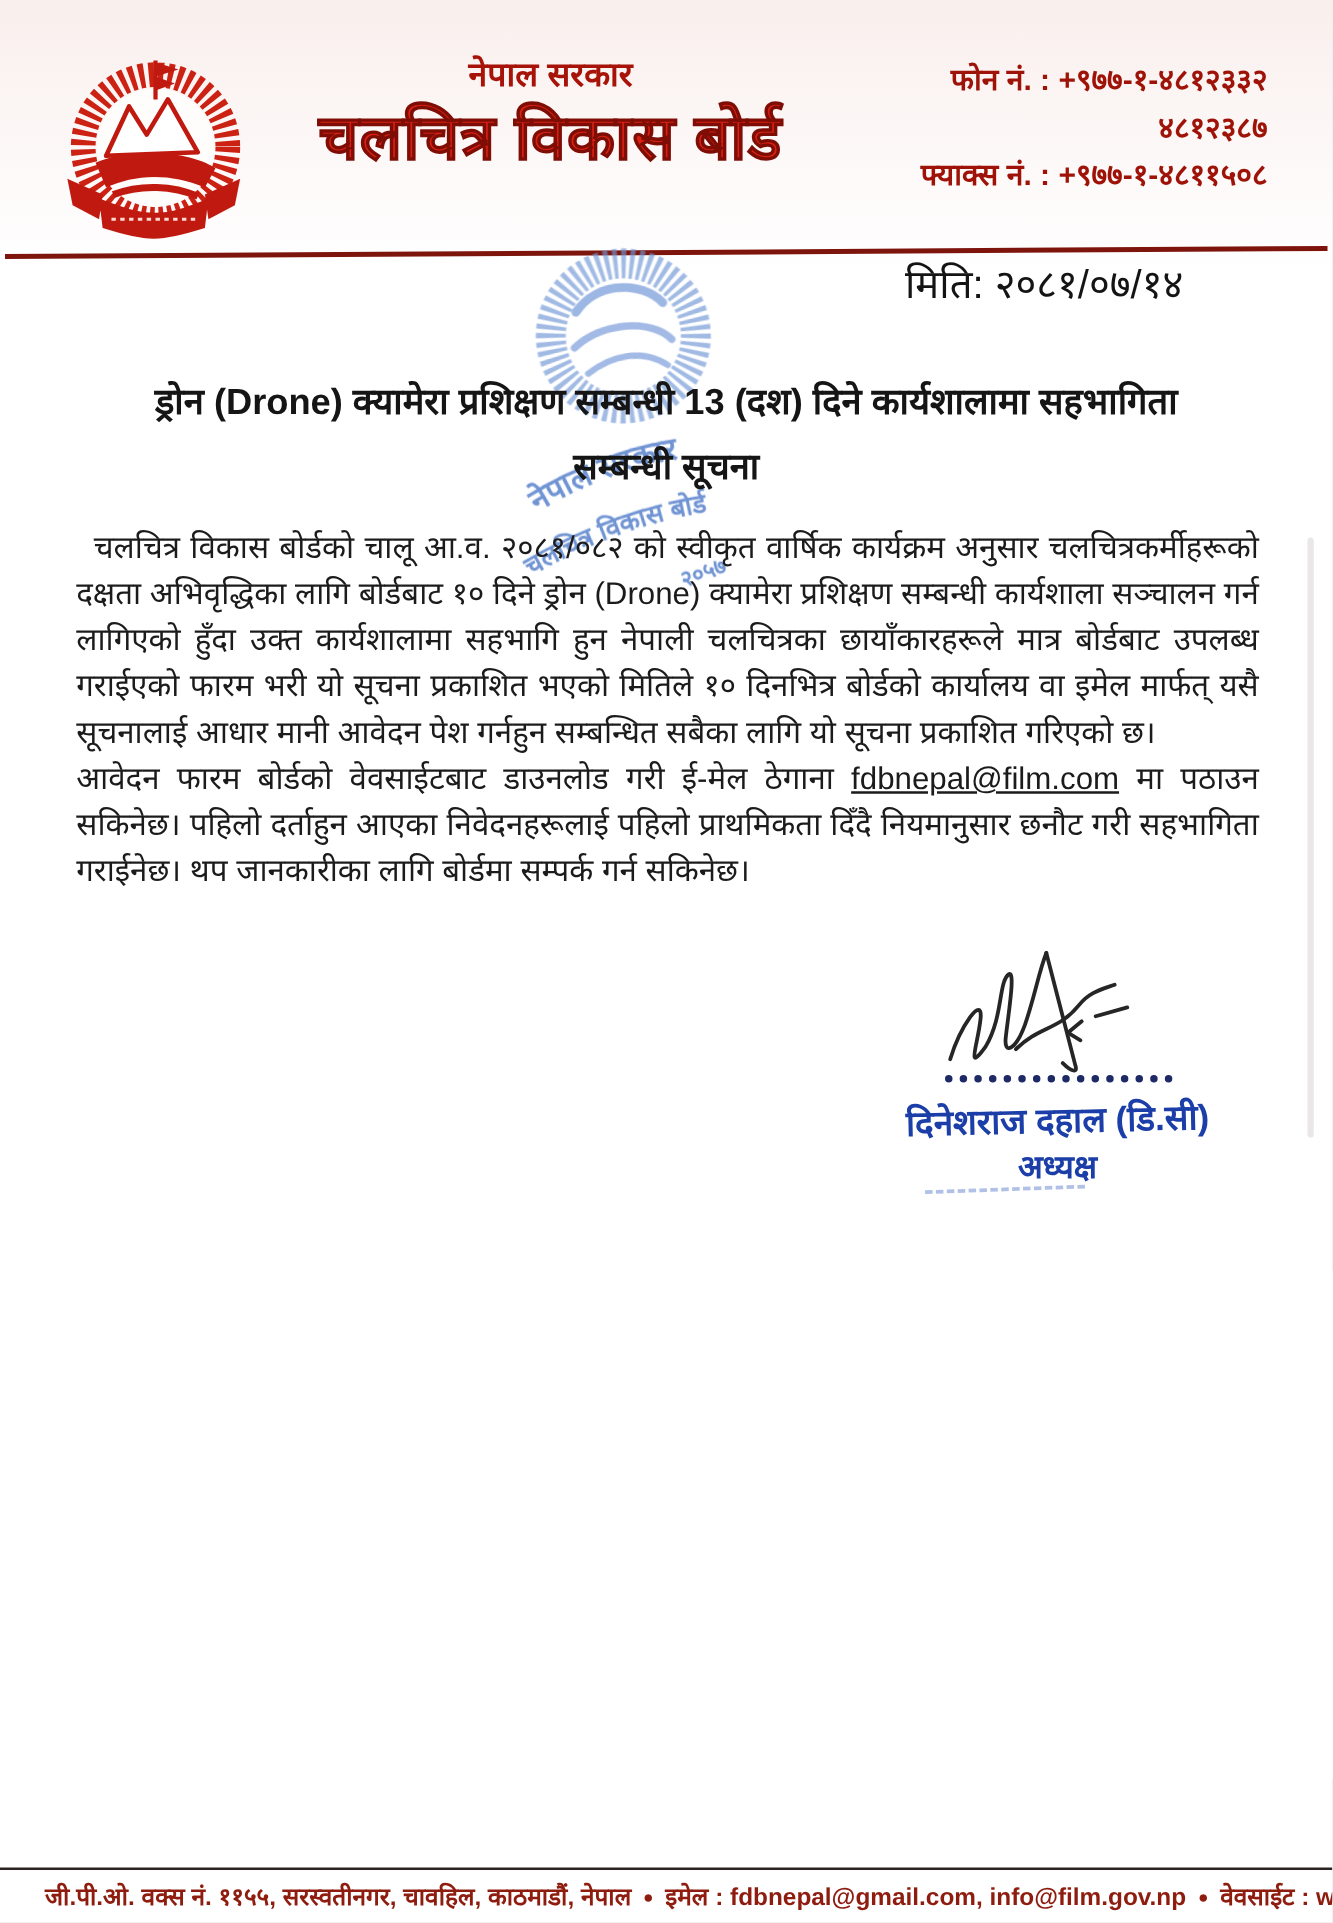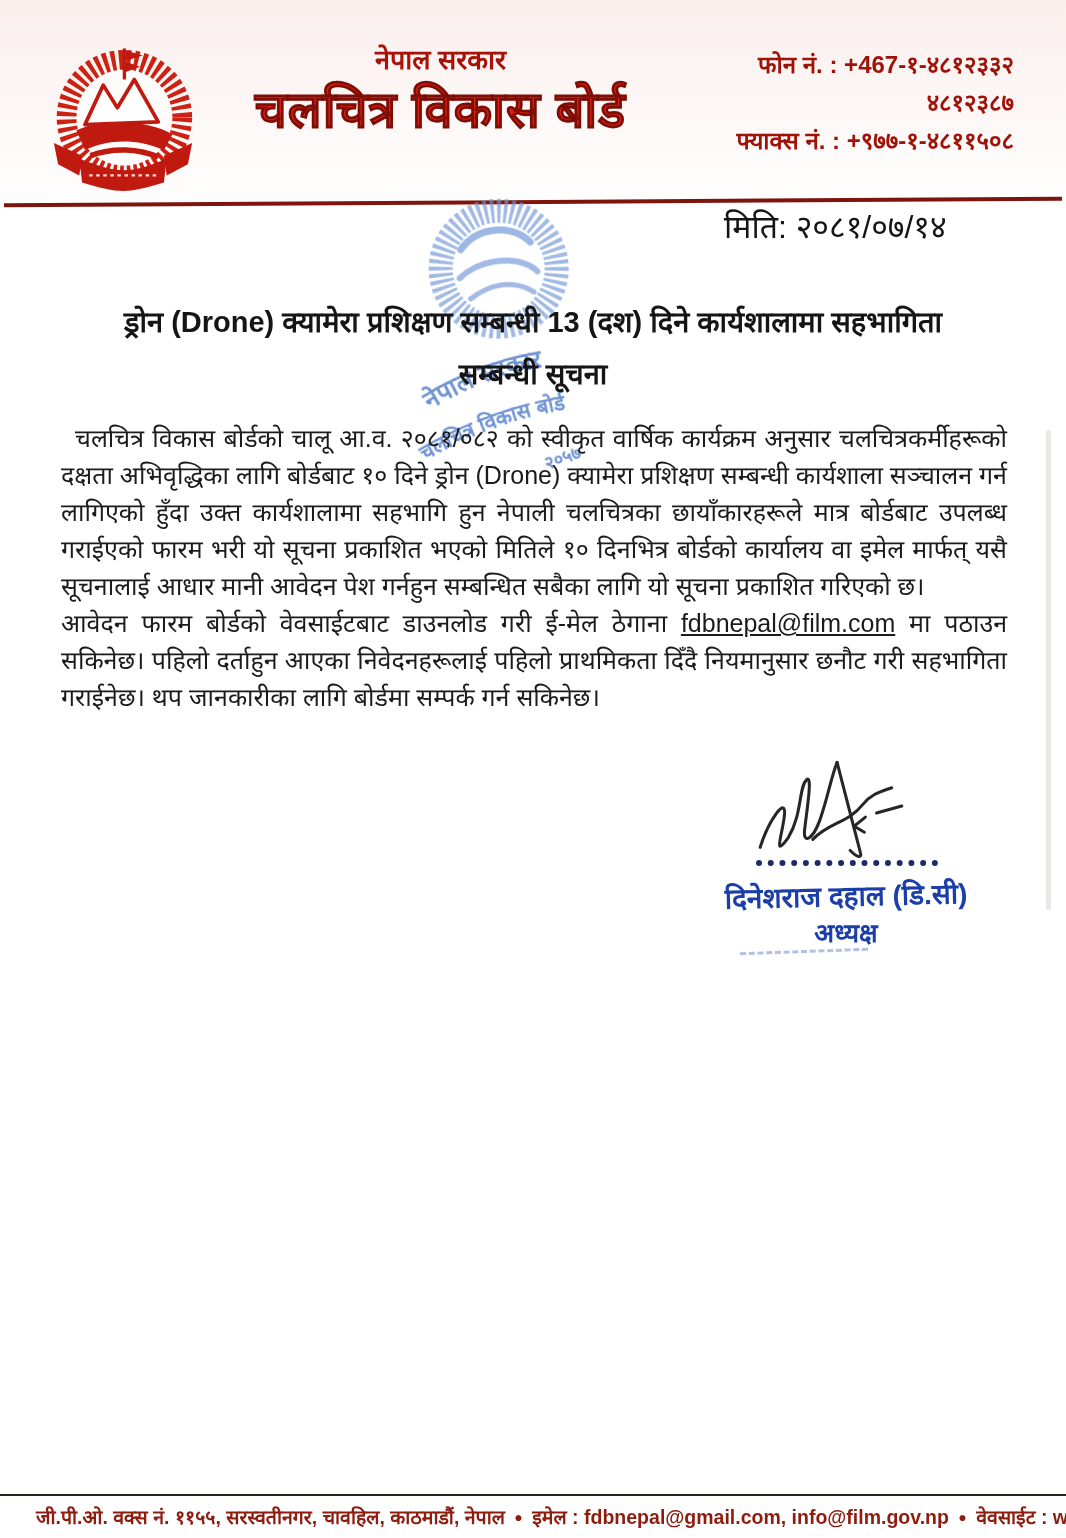--- a/index.html
+++ b/index.html
@@ -72,21 +72,21 @@
     <path d="M29,84 C56,95 66,95 91,84 L89,101 C62,109 58,109 31,101 Z" fill="#c01a10"></path>
     <path d="M36,96 L84,96" stroke="#ffd9d4" stroke-width="1.6" stroke-dasharray="2.5 2.5" fill="none"></path>
   </svg>
 
   <div class="hdr-center">
     <div class="hdr-gov">नेपाल सरकार</div>
     <div class="hdr-org">चलचित्र विकास बोर्ड</div>
   </div>
 
   <div class="contact">
-    <div><span>फोन नं. :</span> <span>+467-१-४८१२३३२</span></div>
+    <div><span>फोन नं. :</span> <span>+९७७-१-४८१२३३२</span></div>
     <div><span>४८१२३८७</span></div>
     <div><span>फ्याक्स नं. :</span> <span>+९७७-१-४८११५०८</span></div>
   </div>
 
   <div class="hdr-rule"></div>
 
   <svg class="stamp" viewBox="0 0 270 300" aria-hidden="true">
     <g opacity="0.82" transform="rotate(-8 135 150)">
       <circle cx="120" cy="82" r="58" fill="none" stroke="#6f96d6" stroke-width="24" stroke-dasharray="3.5 3" opacity="0.8"></circle>
       <path d="M85,58 C105,36 140,40 155,60" fill="none" stroke="#5d88d2" stroke-width="7" stroke-linecap="round" opacity="0.75"></path>

